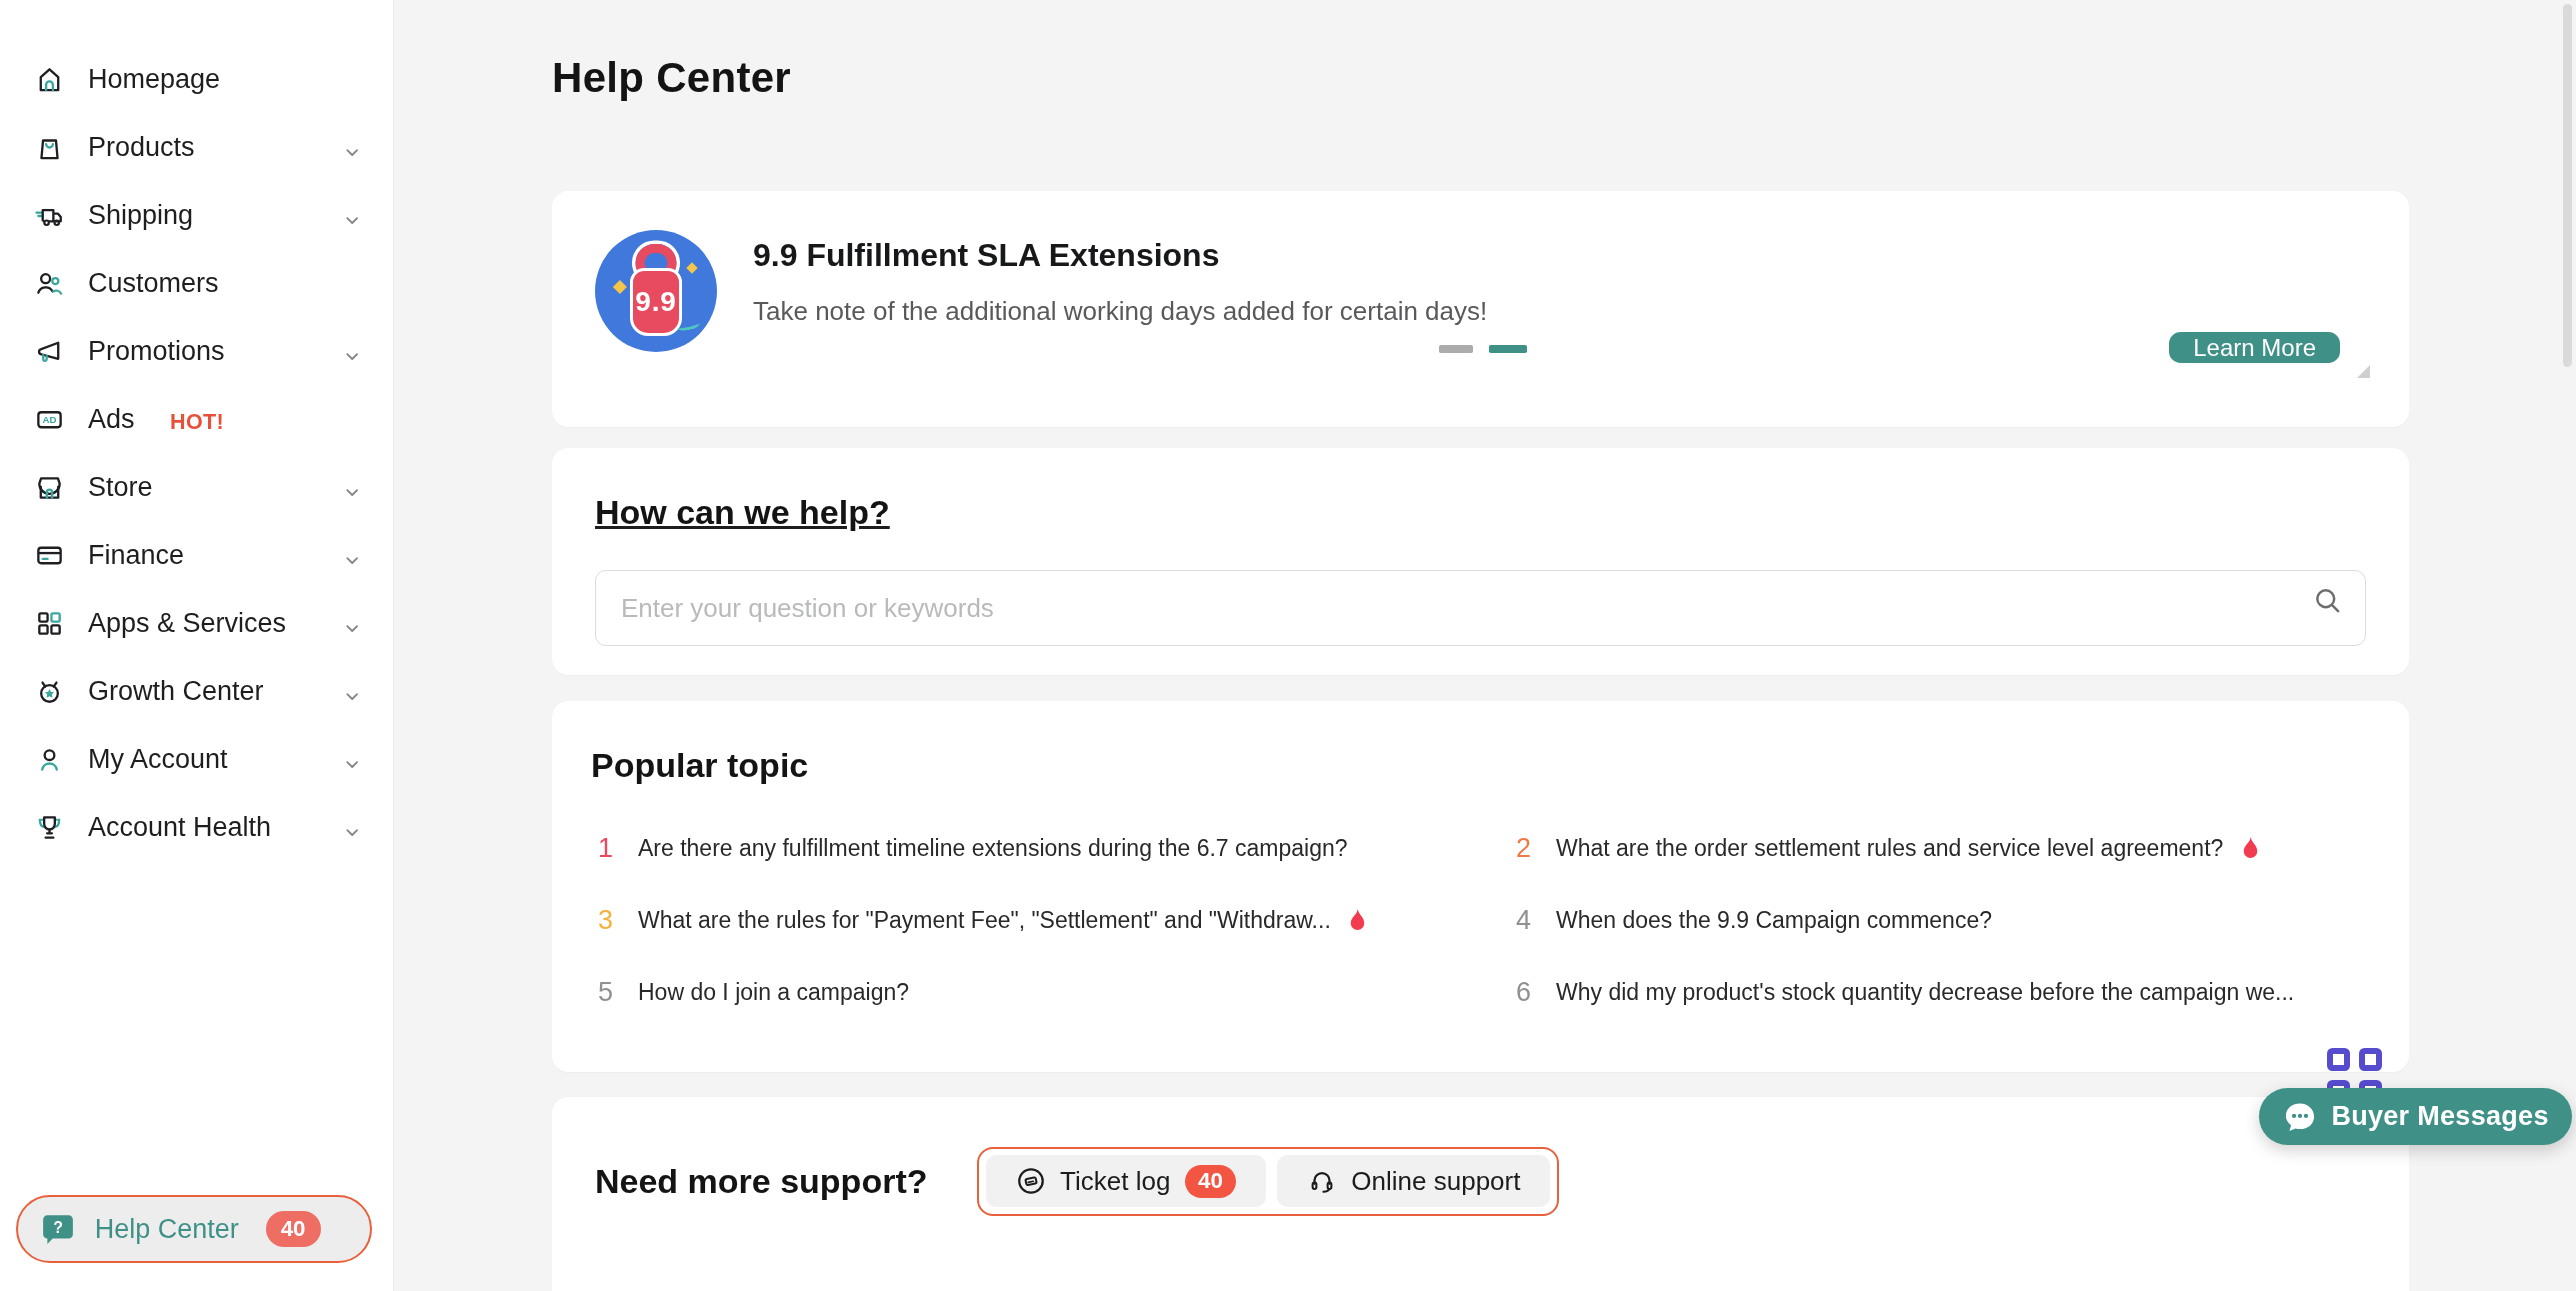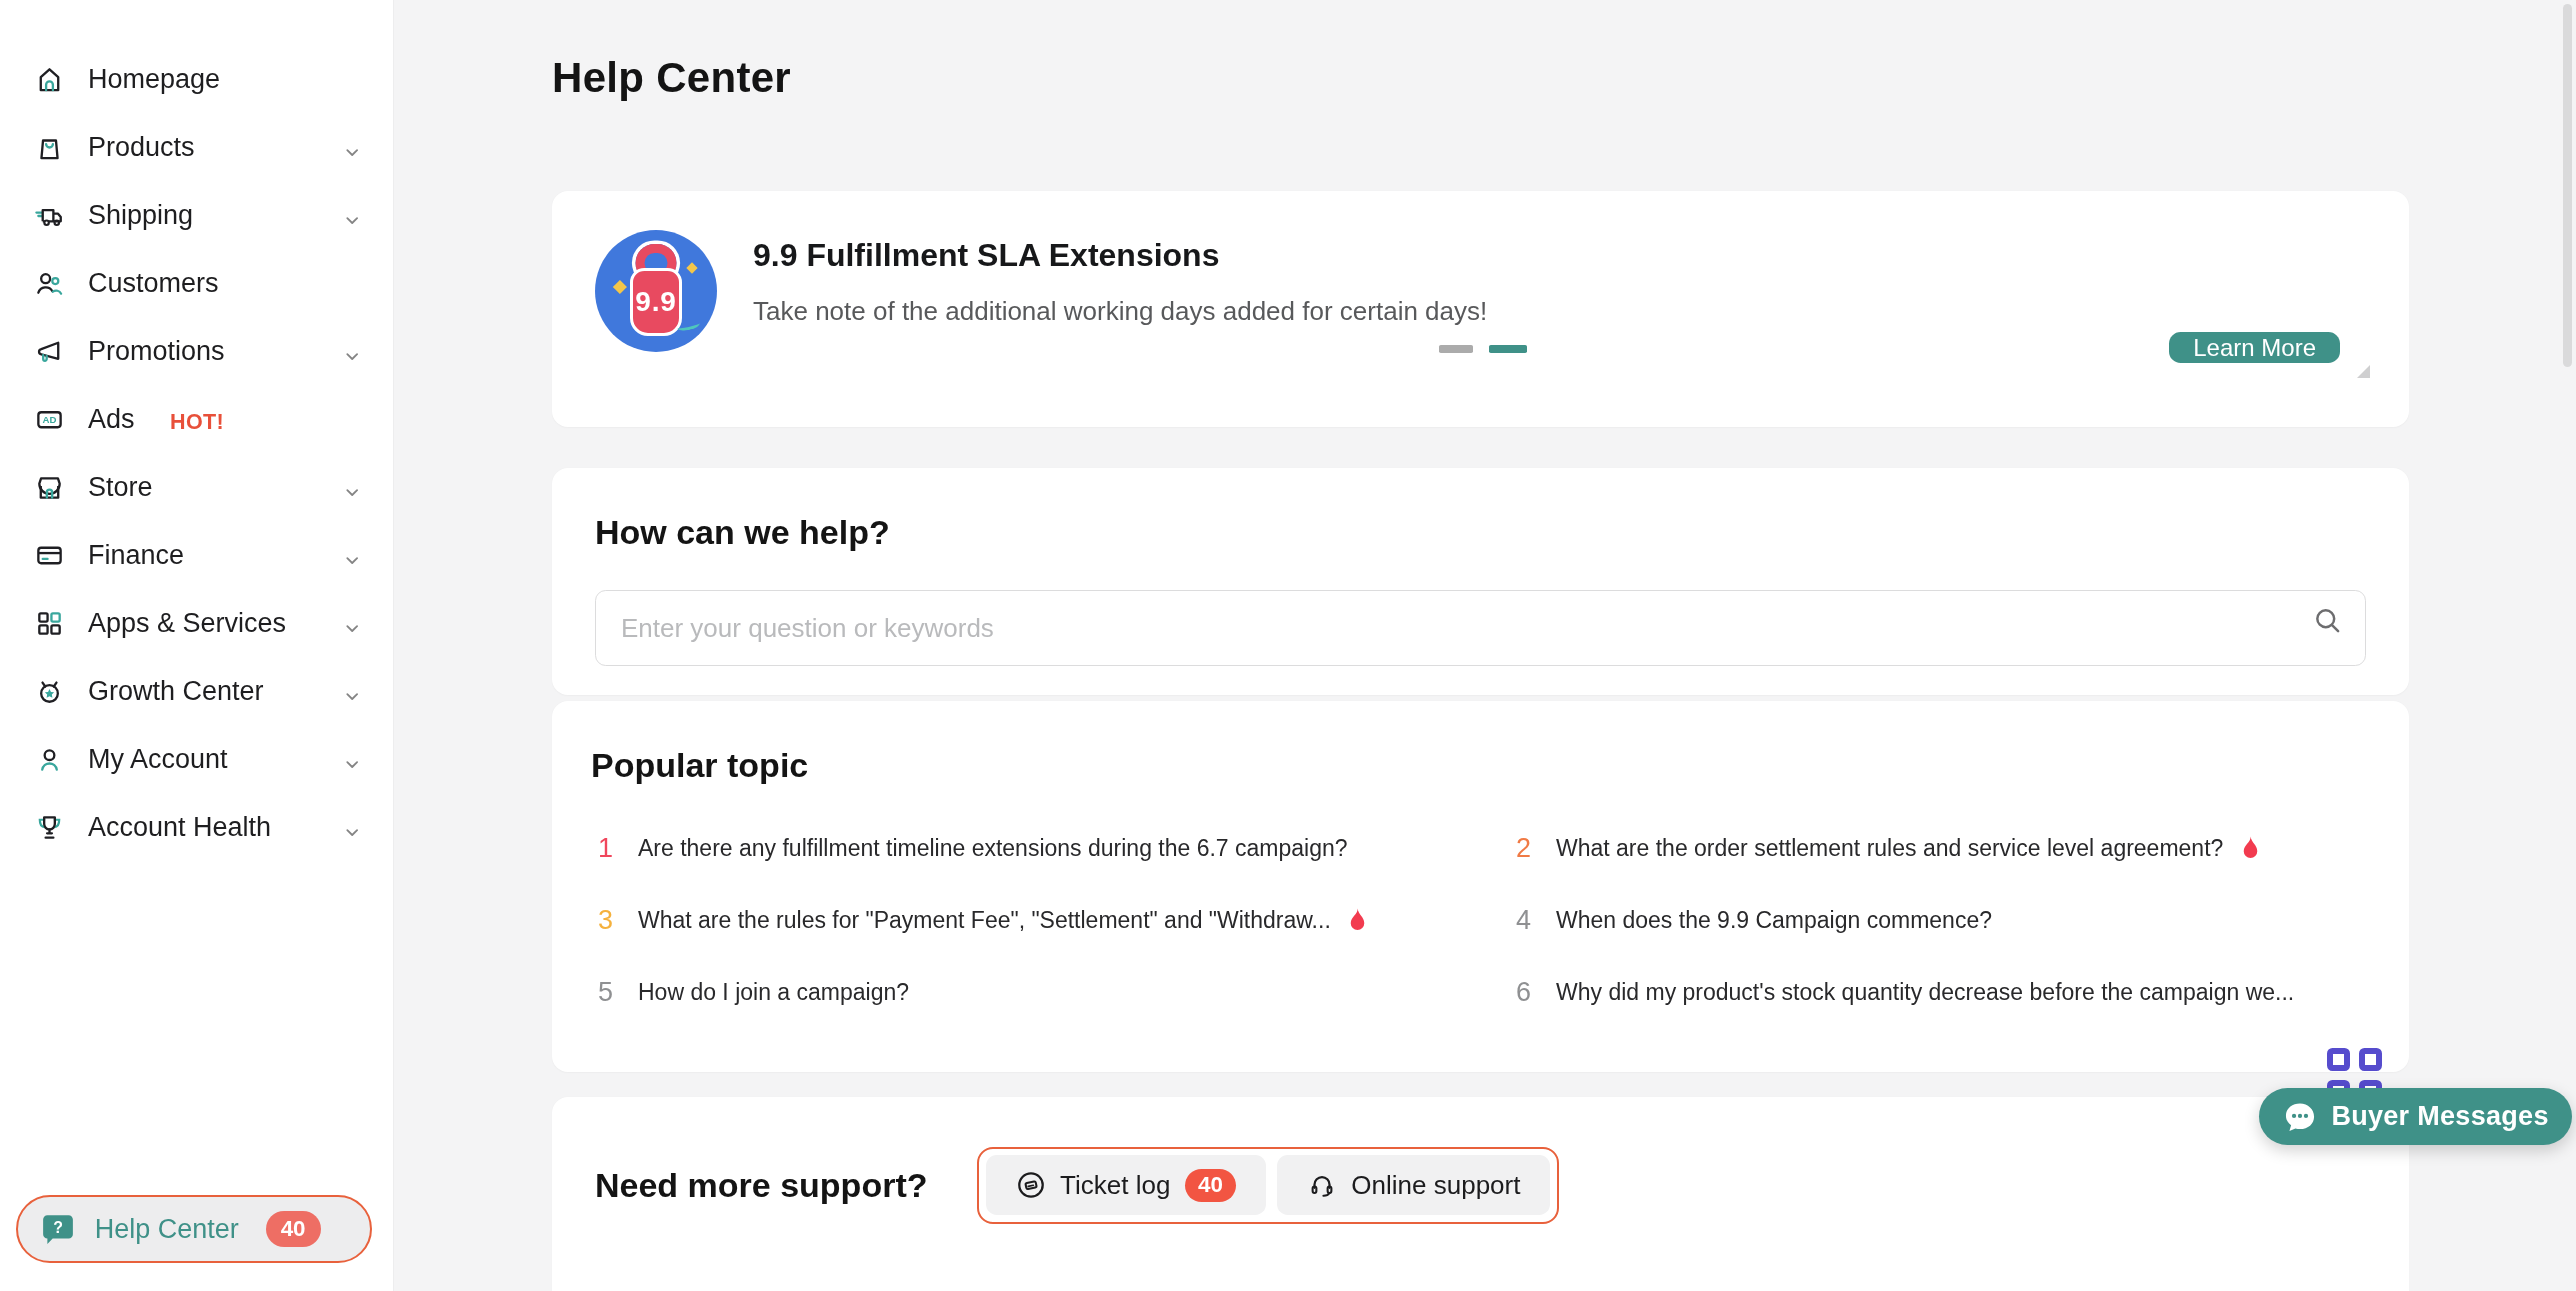--- a/index.html
+++ b/index.html
@@ -84,21 +84,21 @@
     position:absolute; right:69px; top:141px; height:31px; padding:0 24px;
     background:#3f9188; color:#fff; font-size:24px; border-radius:11.6px;
     display:flex; align-items:center; border:none; cursor:pointer;
   }
   .corner-tri {
     position:absolute; right:39px; top:174px; width:0; height:0;
     border-left:13.4px solid transparent; border-bottom:13.4px solid #cfcfd0;
   }
 
   
-  .card-search { top:468px; height:227px; padding:45px 43px; }
+  .card-search { top:448px; height:227px; padding:45px 43px;text-decoration:underline; }
   .h2 { font-size:34px; font-weight:700; color:#141414; }
   .search-wrap { margin-top:38px; position:relative; }
   .search-input {
     width:100%; height:76px; border:1.8px solid #dcdcdd; border-radius:10.7px;
     padding:0 81px 0 25px; font-size:26px; color:#333; background:#fff;
     font-family:"Liberation Sans", sans-serif; outline:none;
   }
   .search-input::placeholder { color:#b9babc; }
   .search-icon { position:absolute; right:19.7px; top:12.5px; width:36px; height:36px; cursor:pointer; }
 
@@ -110,21 +110,21 @@
   .nc1 { color:#f0465c; } .nc2 { color:#f07a45; } .nc3 { color:#f5b13d; } .ncg { color:#8f9092; }
   .topic .txt { white-space:nowrap; overflow:hidden; }
   .flame { width:29px; height:29px; margin-left:12.5px; flex:none; }
 
   
   .card-support { top:1097px; height:215px; padding:50px 43px; }
   .support-row { display:flex; align-items:center; gap:50px; }
   .btn-group { display:flex; gap:10.7px; background:#fff; border:2.7px solid #e8613c; border-radius:16px; padding:6.3px; }
   .seg {
     display:flex; align-items:center; gap:14.3px; background:#f1f1f2; border-radius:10.7px;
-    height:60px; padding:0 30px; font-size:26px; color:#1c1c1e; cursor:pointer;
+    height:52px; padding:0 30px; font-size:26px; color:#1c1c1e; cursor:pointer;
   }
   .seg .seg-icon { width:30px; height:30px; }
   .badge-red { background:#f25542; color:#fff; border-radius:894px; font-size:22.4px; font-weight:700; padding:3.6px 13.4px; }
 
   
   .grid-icon {
     position:absolute; left:1933px; top:1048px; z-index:1;
     display:grid; grid-template-columns:23px 23px; gap:9px;
   }
   .grid-sq { width:23px; height:23px; border:6.3px solid #564ccd; border-radius:5.4px; background:#fff; }

